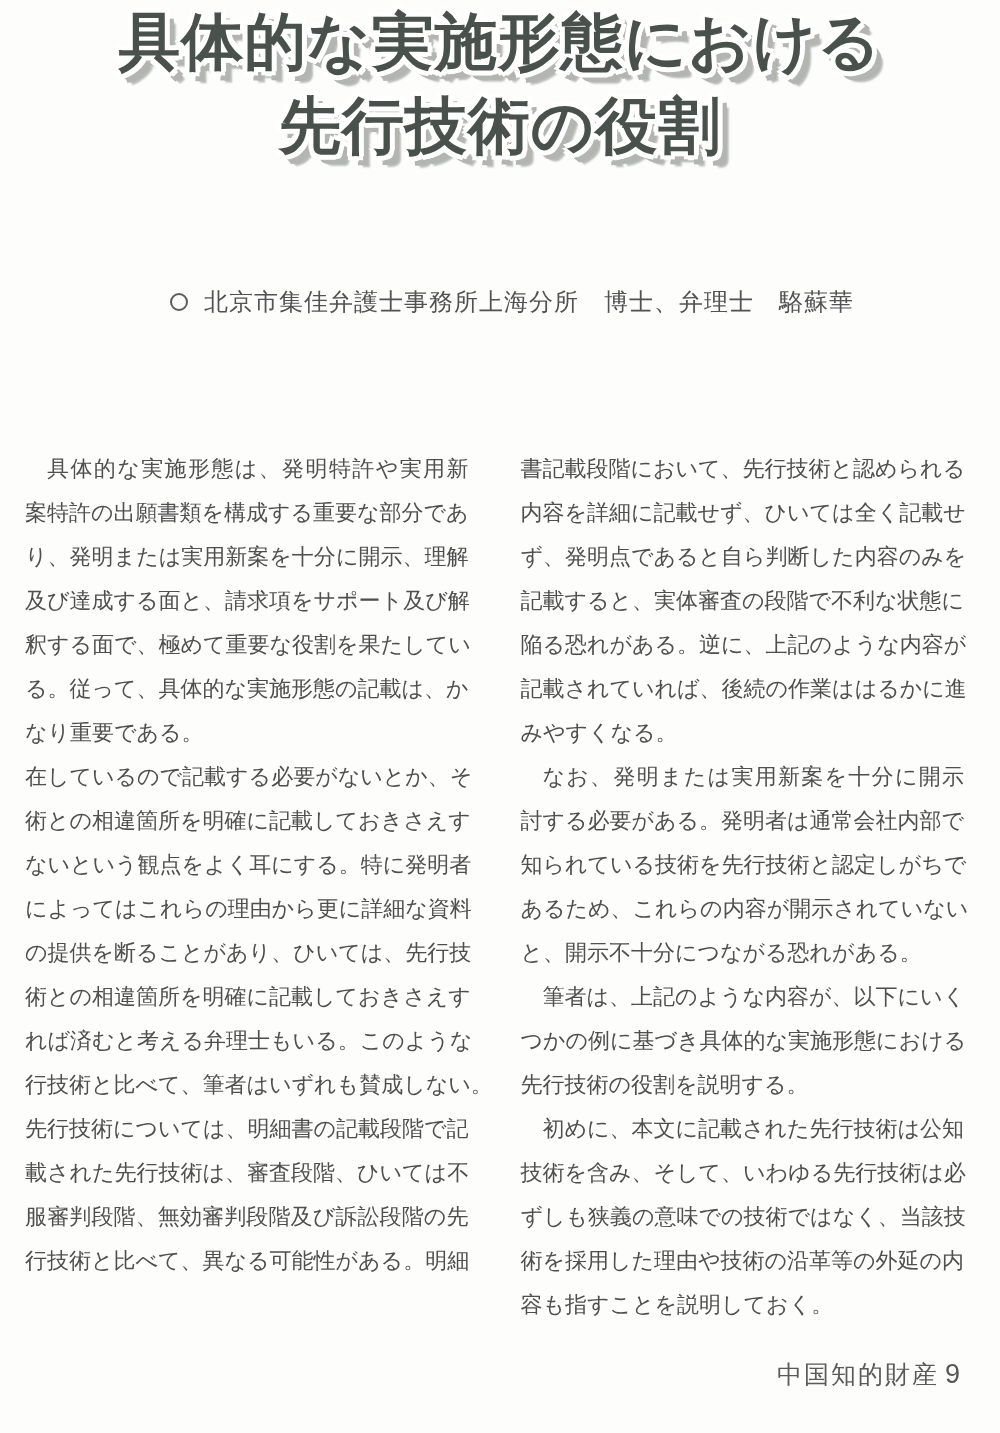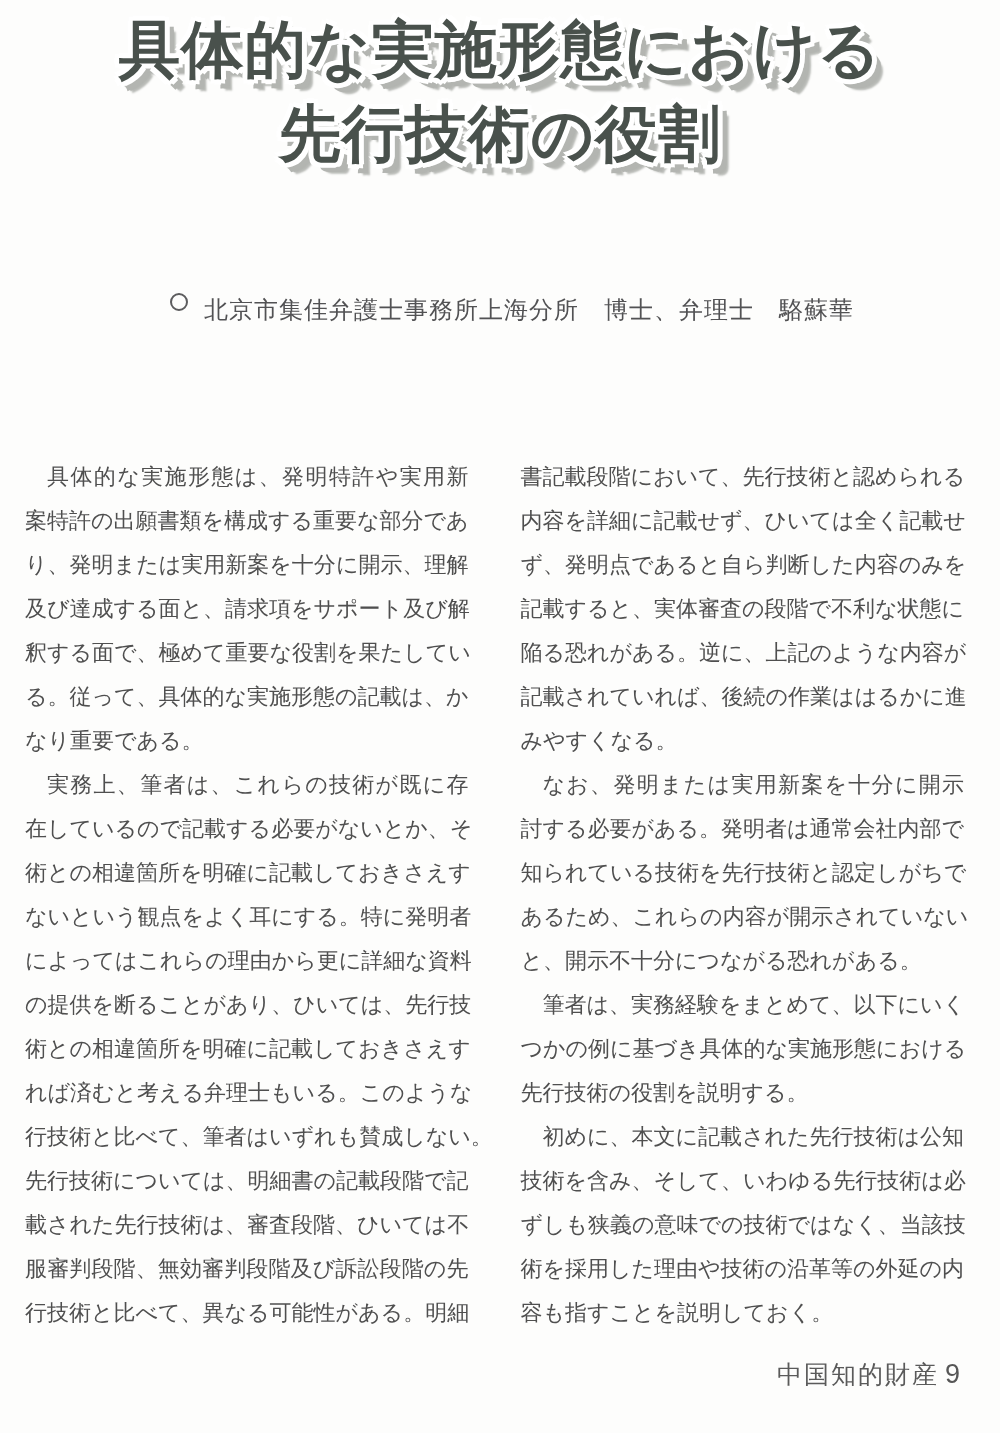--- a/index.html
+++ b/index.html
@@ -8,21 +8,21 @@
     position: relative;
     width: 1000px;
     height: 1433px;
     margin: 0 auto;
     background: #fdfdfc;
     overflow: hidden;
     font-family: "Liberation Serif", "DejaVu Serif", serif;
   }
   
   .title-block {
-    padding-top: 8px;
+    padding-top: 0;
     text-align: center;
   }
   .title-line {
     font-family: "Liberation Sans", "DejaVu Sans", sans-serif;
     font-weight: 900;
     font-size: 62px;
     line-height: 84px;
     letter-spacing: 1px;
     color: #49514c;
     text-shadow:
@@ -33,21 +33,21 @@
       -3px -3px 0 #ffffff,  3px  3px 0 #ffffff,
       -3px  3px 0 #ffffff,  3px -3px 0 #ffffff,
        6px  9px 0 #b3b5b1,  9px  6px 0 #b3b5b1,
        9px  9px 1px #b3b5b1, 11px 11px 2px #b9bbb7;
   }
   
   .byline {
     margin-top: 117px;
     padding-left: 170px;
     display: flex;
-    align-items: flex-start;
+    align-items: center;
     font-family: "Liberation Sans", "DejaVu Sans", sans-serif;
     font-size: 24px;
     line-height: 34px;
     letter-spacing: 1px;
     color: #525254;
   }
   .byline-marker {
     display: inline-block;
     width: 14px;
     height: 14px;
@@ -110,21 +110,20 @@
 
   <div class="body-columns">
     <div class="column">
         <div class="line indent">具体的な実施形態は、発明特許や実用新</div>
         <div class="line">案特許の出願書類を構成する重要な部分であ</div>
         <div class="line">り、発明または実用新案を十分に開示、理解</div>
         <div class="line">及び達成する面と、請求項をサポート及び解</div>
         <div class="line">釈する面で、極めて重要な役割を果たしてい</div>
         <div class="line">る。従って、具体的な実施形態の記載は、か</div>
         <div class="line end">なり重要である。</div>
-        <div class="line indent">実務上、筆者は、これらの技術が既に存</div>
         <div class="line">在しているので記載する必要がないとか、そ</div>
         <div class="line">術との相違箇所を明確に記載しておきさえす</div>
         <div class="line">ないという観点をよく耳にする。特に発明者</div>
         <div class="line">によってはこれらの理由から更に詳細な資料</div>
         <div class="line">の提供を断ることがあり、ひいては、先行技</div>
         <div class="line">術との相違箇所を明確に記載しておきさえす</div>
         <div class="line">れば済むと考える弁理士もいる。このような</div>
         <div class="line">行技術と比べて、筆者はいずれも賛成しない。</div>
         <div class="line">先行技術については、明細書の記載段階で記</div>
         <div class="line">載された先行技術は、審査段階、ひいては不</div>
@@ -137,21 +136,21 @@
         <div class="line">ず、発明点であると自ら判断した内容のみを</div>
         <div class="line">記載すると、実体審査の段階で不利な状態に</div>
         <div class="line">陥る恐れがある。逆に、上記のような内容が</div>
         <div class="line">記載されていれば、後続の作業ははるかに進</div>
         <div class="line end">みやすくなる。</div>
         <div class="line indent">なお、発明または実用新案を十分に開示</div>
         <div class="line">討する必要がある。発明者は通常会社内部で</div>
         <div class="line">知られている技術を先行技術と認定しがちで</div>
         <div class="line">あるため、これらの内容が開示されていない</div>
         <div class="line end">と、開示不十分につながる恐れがある。</div>
-        <div class="line indent">筆者は、実務経験をまとめて、以下にいく</div>
+        <div class="line indent">筆者は、上記のような内容が、以下にいく</div>
         <div class="line">つかの例に基づき具体的な実施形態における</div>
         <div class="line end">先行技術の役割を説明する。</div>
         <div class="line indent">初めに、本文に記載された先行技術は公知</div>
         <div class="line">技術を含み、そして、いわゆる先行技術は必</div>
         <div class="line">ずしも狭義の意味での技術ではなく、当該技</div>
         <div class="line">術を採用した理由や技術の沿革等の外延の内</div>
         <div class="line end">容も指すことを説明しておく。</div>
       </div>
   </div>
 

